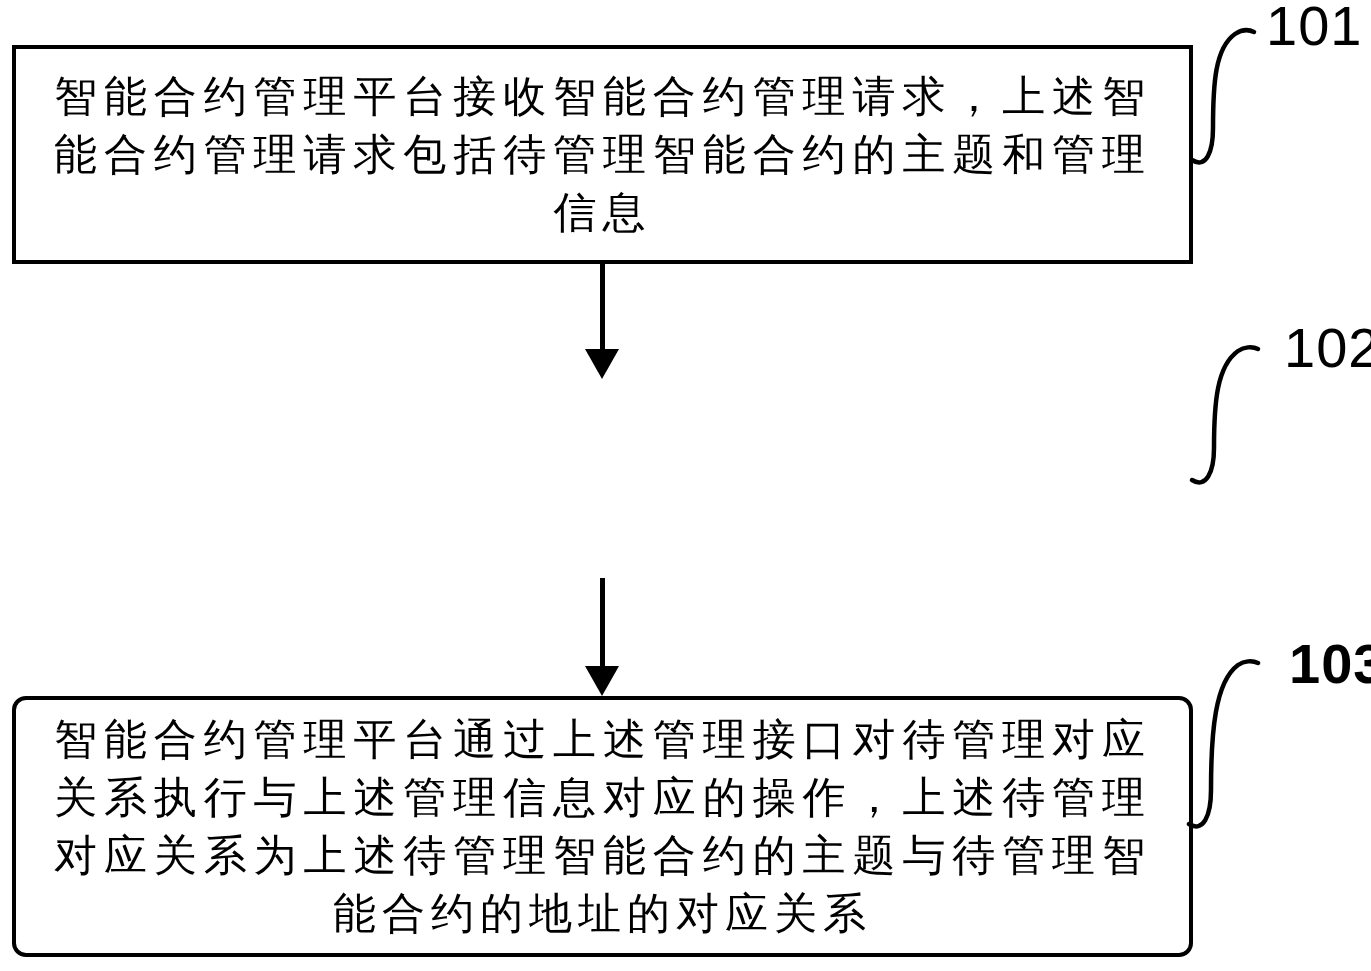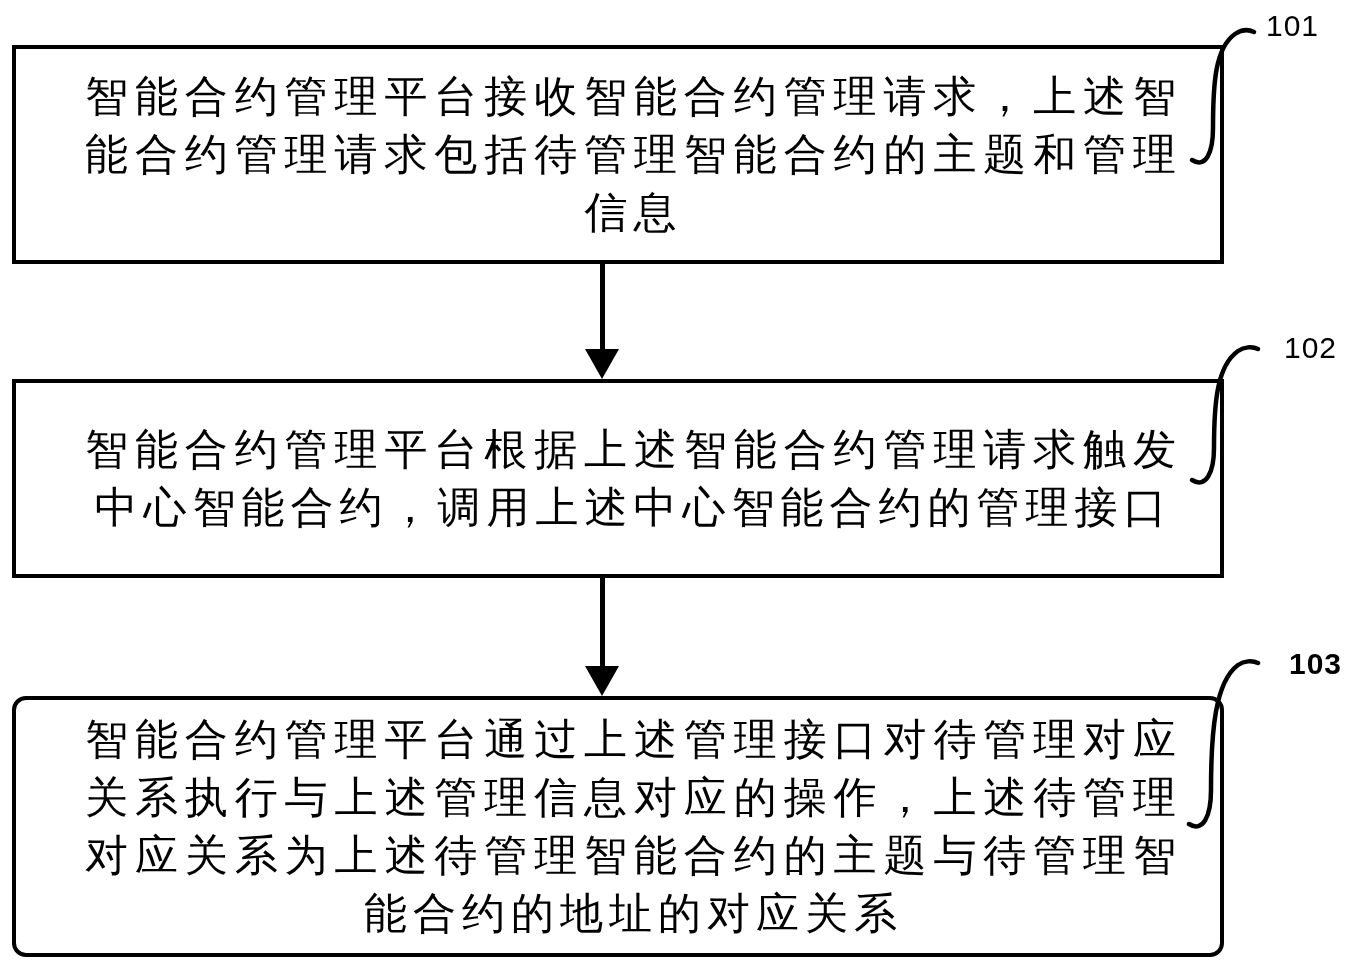--- a/index.html
+++ b/index.html
@@ -17,21 +17,20 @@
   }
   .flow-box {
     position: absolute;
     left: 12px;
     width: 1173px; 
     border: 4px solid #000000;
     background: #ffffff;
     display: flex;
     align-items: center;
     box-sizing: content-box;
-    padding-left: 31px;
   }
   .flow-box .box-text {
     width: 100%;
     padding: 0 38px;
     font-size: 43px;
     line-height: 58px;
     letter-spacing: 6px;
     color: #000000;
     text-align: justify;
     text-align-last: center;
@@ -69,44 +68,41 @@
     stroke-width: 4.5px;
     stroke-linecap: round;
   }
   #curve-101 { left: 1186px; top: 22px;  }
   #curve-102 { left: 1186px; top: 338px; }
   #curve-103 { left: 1183px; top: 652px; }
 
   .ref-label {
     position: absolute;
     font-family: "Liberation Sans", sans-serif;
-    font-size: 30px;
+    font-size: 56px;
     line-height: 44px;
     color: #000000;
     letter-spacing: 1px;
   }
   #label-101 { left: 1266px; top: 4px;   }
   #label-102 { left: 1284px; top: 326px; text-align: center; }
   #label-103 { left: 1289px; top: 642px; font-weight: bold; }
 </style>
 </head>
 <body>
 
 <div class="canvas">
 
   <div class="flow-box" id="box-101">
     <div class="box-text">智能合约管理平台接收智能合约管理请求，上述智能合约管理请求包括待管理智能合约的主题和管理信息</div>
   </div>
 
   <div class="arrow-line" id="arrow-line-1"></div>
   <div class="arrow-head" id="arrow-head-1"></div>
 
-  <div class="flow-box" id="box-102">
-    <div class="box-text">智能合约管理平台根据上述智能合约管理请求触发中心智能合约，调用上述中心智能合约的管理接口</div>
-  </div>
 
   <div class="arrow-line" id="arrow-line-2"></div>
   <div class="arrow-head" id="arrow-head-2"></div>
 
   <div class="flow-box" id="box-103">
     <div class="box-text">智能合约管理平台通过上述管理接口对待管理对应关系执行与上述管理信息对应的操作，上述待管理对应关系为上述待管理智能合约的主题与待管理智能合约的地址的对应关系</div>
   </div>
 
   <svg class="ref-curve" id="curve-101" width="80" height="150" viewBox="0 0 80 150">
     <path d="M 6 138 C 20 147 27 130 27 106 C 27 62 29 26 49 12 C 55 8 62 7 68 10"></path>

